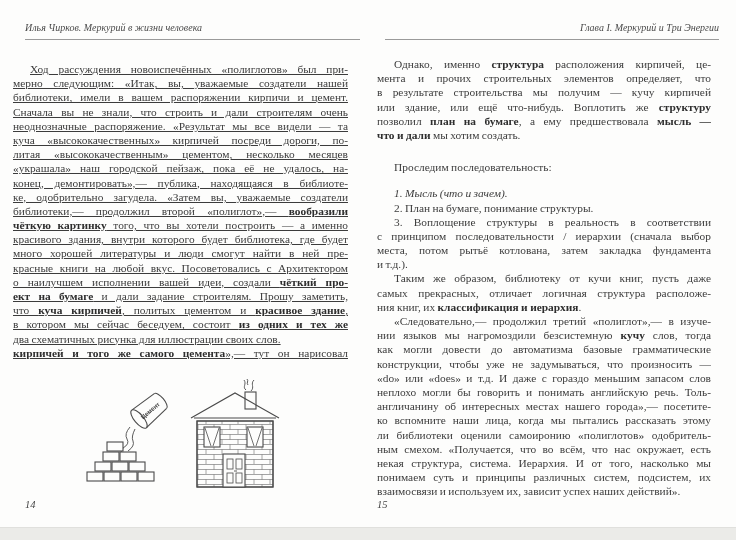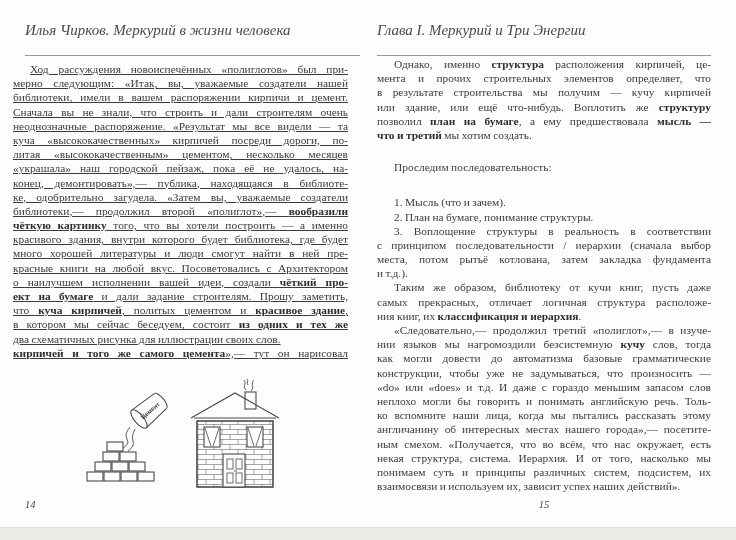--- a/index.html
+++ b/index.html
@@ -4,43 +4,43 @@
 <style>
   html,body{margin:0;padding:0;}
   body{
     width:736px;height:540px;position:relative;overflow:hidden;
     background:#fdfdfc;
     font-family:"Liberation Serif","DejaVu Serif",serif;
     color:#3c3c3c;
   }
   .running-head{
     position:absolute;top:22px;height:13px;
-    font-style:italic;font-size:15px;color:#4a4a4a;
-    border-bottom:1px solid #9a9a9a;padding-bottom:20px;
+    font-style:italic;font-size:10px;color:#4a4a4a;
+    border-bottom:1px solid #9a9a9a;padding-bottom:4px;
     white-space:nowrap;overflow:hidden;
   }
   #head-left{left:25px;width:335px;text-align:left;}
-  #head-right{left:377px;width:334px;text-align:left;}
+  #head-right{left:385px;width:334px;text-align:right;}
   .page-body{position:absolute;top:40px;}
   #body-left{left:13px;width:335px;padding-top:22px;text-decoration:underline;}
   #body-right{left:377px;width:334px;padding-top:17px;}
   .para{margin:0;}
   .line{
     height:14.2px;line-height:14.2px;font-size:11.4px;
     text-align:justify;text-align-last:justify;
     overflow:hidden;word-spacing:-0.4px;
   }
   .line.lastline{text-align-last:left;}
   .line.indent{text-indent:17px;}
   .b{font-weight:bold;color:#2e2e2e;}
   .page-number{
     position:absolute;top:499px;font-size:10.5px;color:#444;font-style:italic;
   }
   #pn-left{left:25px;width:60px;text-align:left;}
-  #pn-right{left:377px;width:334px;text-align:center;}
+  #pn-right{left:377px;width:334px;text-align:left;}
   .illus{position:absolute;}
   #illus-bricks{left:78px;top:392px;}
   #illus-house{left:190px;top:374px;}
   .scan-edge{
     position:absolute;left:0;bottom:0;width:736px;height:12px;
     background:#ebebe8;border-top:1px solid #e0e0dd;
   }
   svg{display:block;}
 </style>
 </head>
@@ -74,26 +74,26 @@
       <div class="line"><span class="b">кирпичей и того же самого цемента</span><span>»,— тут он нарисовал</span></div>
     </div>
   </div>
 <div id="body-right" class="page-body">
     <div class="para">
       <div class="line indent"><span>Однако, именно </span><span class="b">структура</span><span> расположения кирпичей, це-</span></div>
       <div class="line"><span>мента и прочих строительных элементов определяет, что</span></div>
       <div class="line"><span>в результате строительства мы получим — кучу кирпичей</span></div>
       <div class="line"><span>или здание, или ещё что-нибудь. Воплотить же </span><span class="b">структуру</span></div>
       <div class="line"><span>позволил </span><span class="b">план на бумаге</span><span>, а ему предшествовала </span><span class="b">мысль —</span></div>
-      <div class="line lastline"><span class="b">что и третий</span><span> мы хотим создать.</span></div>
+      <div class="line lastline"><span class="b">что и дали</span><span> мы хотим создать.</span></div>
     </div>
     <div class="para" style="margin-top: 18px;">
       <div class="line indent lastline"><span>Проследим последовательность:</span></div>
     </div>
-    <div class="para" style="margin-top: 21px;">
+    <div class="para" style="margin-top: 12px; font-style: italic;">
       <div class="line indent lastline"><span>1. Мысль (что и зачем).</span></div>
     </div>
     <div class="para">
       <div class="line indent lastline"><span>2. План на бумаге, понимание структуры.</span></div>
     </div>
     <div class="para">
       <div class="line indent"><span>3. Воплощение структуры в реальность в соответствии</span></div>
       <div class="line"><span>с принципом последовательности / иерархии (сначала выбор</span></div>
       <div class="line"><span>места, потом рытьё котлована, затем закладка фундамента</span></div>
       <div class="line lastline"><span>и т.д.).</span></div>
@@ -103,22 +103,23 @@
       <div class="line"><span>самых прекрасных, отличает логичная структура расположе-</span></div>
       <div class="line lastline"><span>ния книг, их </span><span class="b">классификация и иерархия</span><span>.</span></div>
     </div>
     <div class="para">
       <div class="line indent"><span>«Следовательно,— продолжил третий «полиглот»,— в изуче-</span></div>
       <div class="line"><span>нии языков мы нагромоздили безсистемную </span><span class="b">кучу</span><span> слов, тогда</span></div>
       <div class="line"><span>как могли довести до автоматизма базовые грамматические</span></div>
       <div class="line"><span>конструкции, чтобы уже не задумываться, что произносить —</span></div>
       <div class="line"><span>«do» или «does» и т.д. И даже с гораздо меньшим запасом слов</span></div>
       <div class="line"><span>неплохо могли бы говорить и понимать английскую речь. Толь-</span></div>
+      <div class="line"><span>англичанину об интересных местах нашего города»,— посетите-</span></div>
       <div class="line"><span>ко вспомните наши лица, когда мы пытались рассказать этому</span></div>
-      <div class="line"><span>англичанину об интересных местах нашего города»,— посетите-</span></div>
+      <div class="line"><span>ли библиотеки оценили самоиронию «полиглотов» одобритель-</span></div>
       <div class="line"><span>ным смехом. «Получается, что во всём, что нас окружает, есть</span></div>
       <div class="line"><span>некая структура, система. Иерархия. И от того, насколько мы</span></div>
       <div class="line"><span>понимаем суть и принципы различных систем, подсистем, их</span></div>
       <div class="line lastline"><span>взаимосвязи и используем их, зависит успех наших действий».</span></div>
     </div>
   </div>
 
 <div id="illus-bricks" class="illus">
   <svg width="100" height="95" viewBox="0 0 100 95">
     <g fill="none" stroke="#4a4a4a" stroke-width="1.1">

